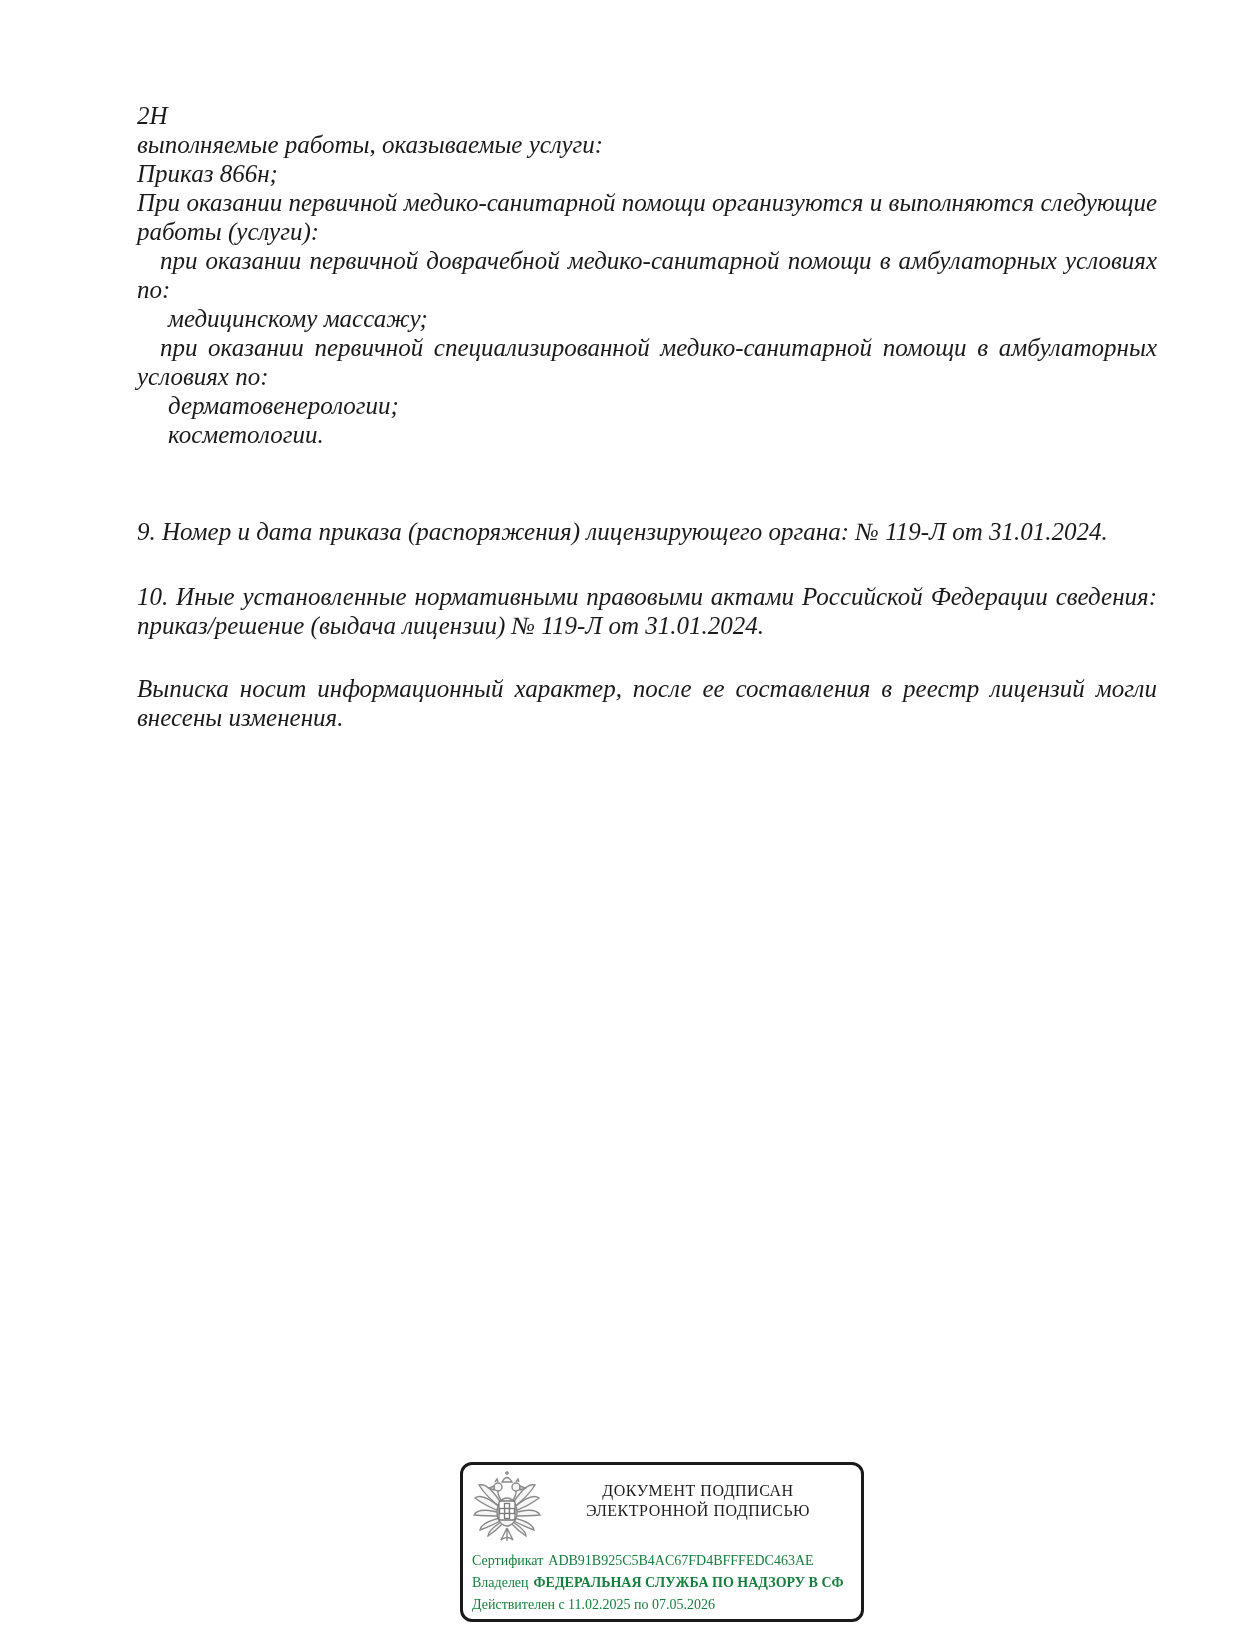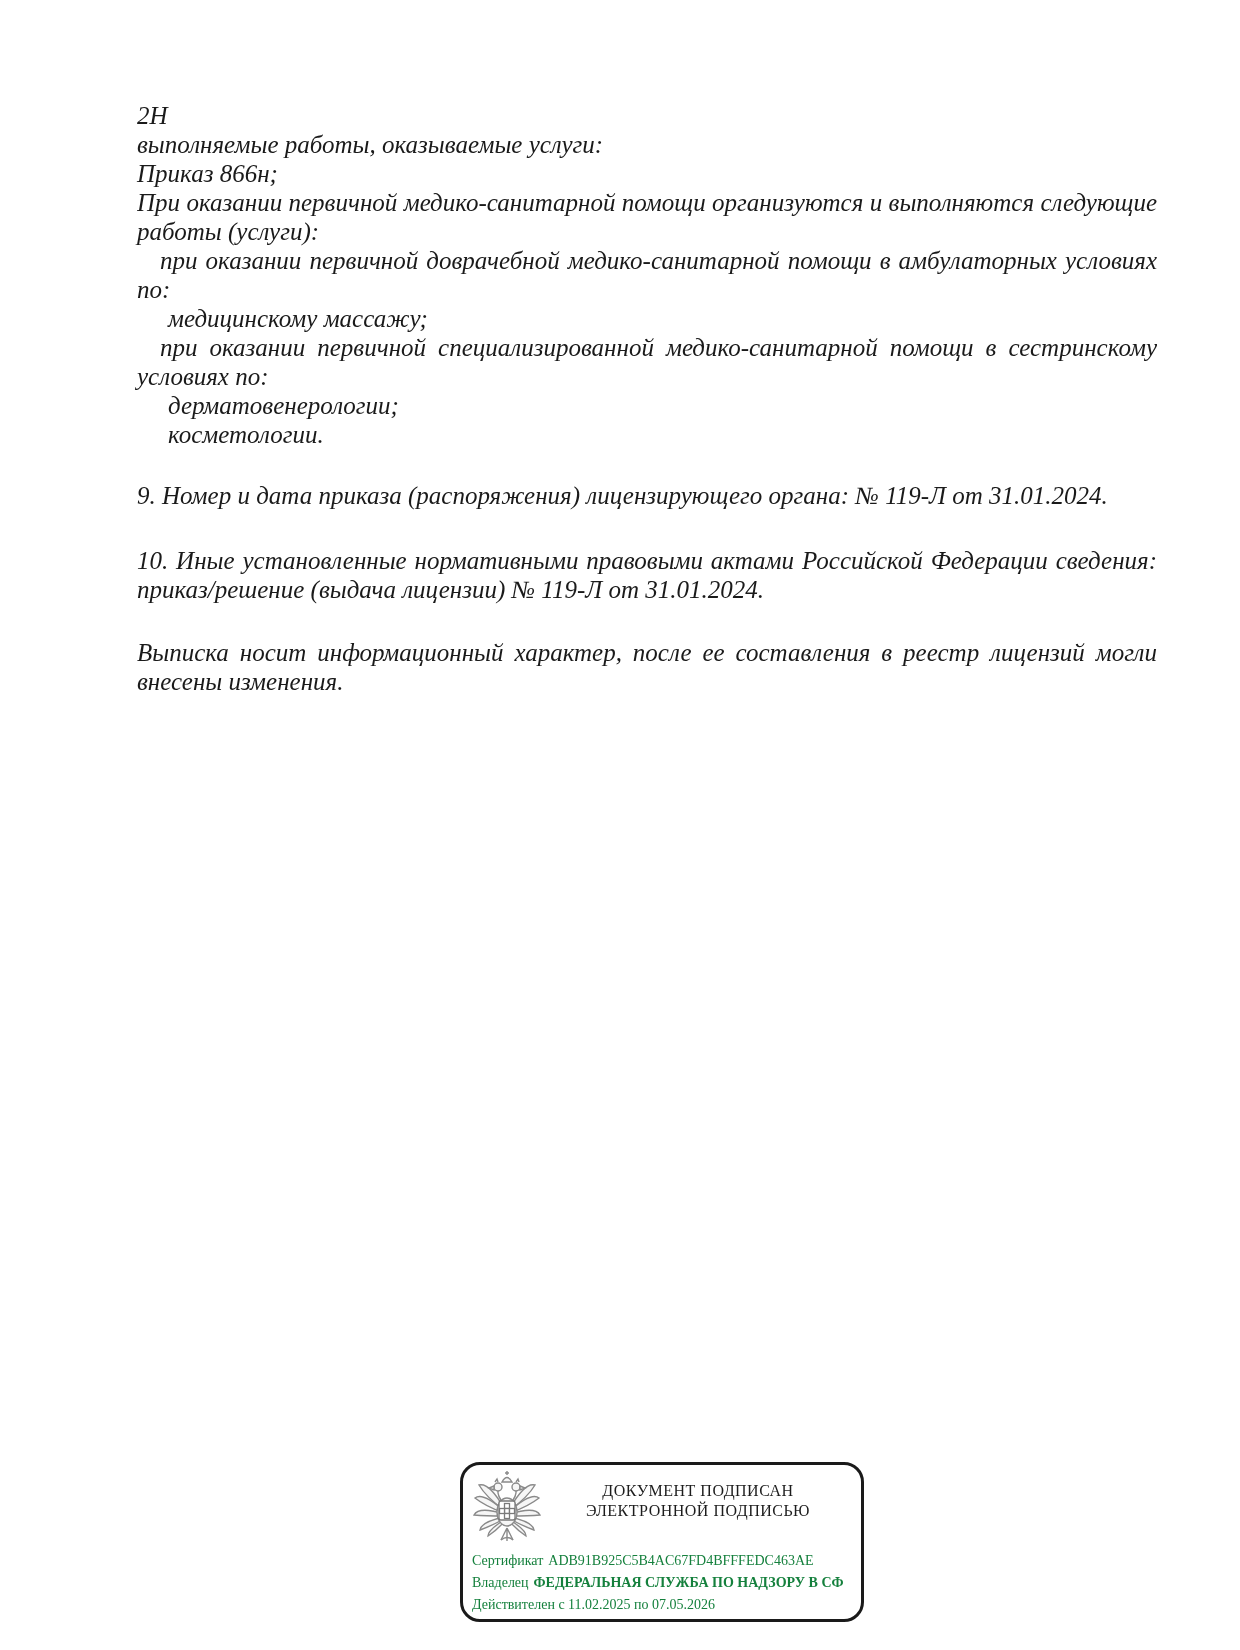--- a/index.html
+++ b/index.html
@@ -22,33 +22,33 @@
     font-size: 25px;
     line-height: 29px;
     font-style: italic;
   }
   .line { height: 29px; }
   .line:not(.j) { white-space: nowrap; }
   .line.j { text-align: justify; overflow: hidden; }
   .line.j::after { content: ""; display: inline-block; width: 100%; height: 0; }
   .i1 { padding-left: 23px; }
   .i2 { padding-left: 31px; }
-  .block-gap-1 { margin-top: 32px; }
+  .block-gap-1 { margin-top: 68px; }
   .block-gap-2 { margin-top: 36px; }
   .block-gap-3 { margin-top: 34px; }
 
   
   .stamp {
     position: absolute;
     left: 460px;
     top: 1462px;
     width: 398px;
     height: 154px;
     border: 3px solid #1a1a1a;
-    border-radius: 20px;
+    border-radius: 12px;
     background: #ffffff;
     overflow: hidden;
   }
   .emblem {
     position: absolute;
     left: 8px;
     top: 5px;
     width: 72px;
     height: 74px;
   }
@@ -84,21 +84,21 @@
 
     <div class="block">
       <div class="line">2Н</div>
       <div class="line">выполняемые работы, оказываемые услуги:</div>
       <div class="line">Приказ 866н;</div>
       <div class="line j">При оказании первичной медико-санитарной помощи организуются и выполняются следующие</div>
       <div class="line">работы (услуги):</div>
       <div class="line i1 j">при оказании первичной доврачебной медико-санитарной помощи в амбулаторных условиях</div>
       <div class="line">по:</div>
       <div class="line i2">медицинскому массажу;</div>
-      <div class="line i1 j">при оказании первичной специализированной медико-санитарной помощи в сестринскому</div>
+      <div class="line i1 j">при оказании первичной специализированной медико-санитарной помощи в амбулаторных</div>
       <div class="line">условиях по:</div>
       <div class="line i2">дерматовенерологии;</div>
       <div class="line i2">косметологии.</div>
     </div>
 
     <div class="block block-gap-1">
       <div class="line">9. Номер и дата приказа (распоряжения) лицензирующего органа: № 119-Л от 31.01.2024.</div>
     </div>
 
     <div class="block block-gap-2">

